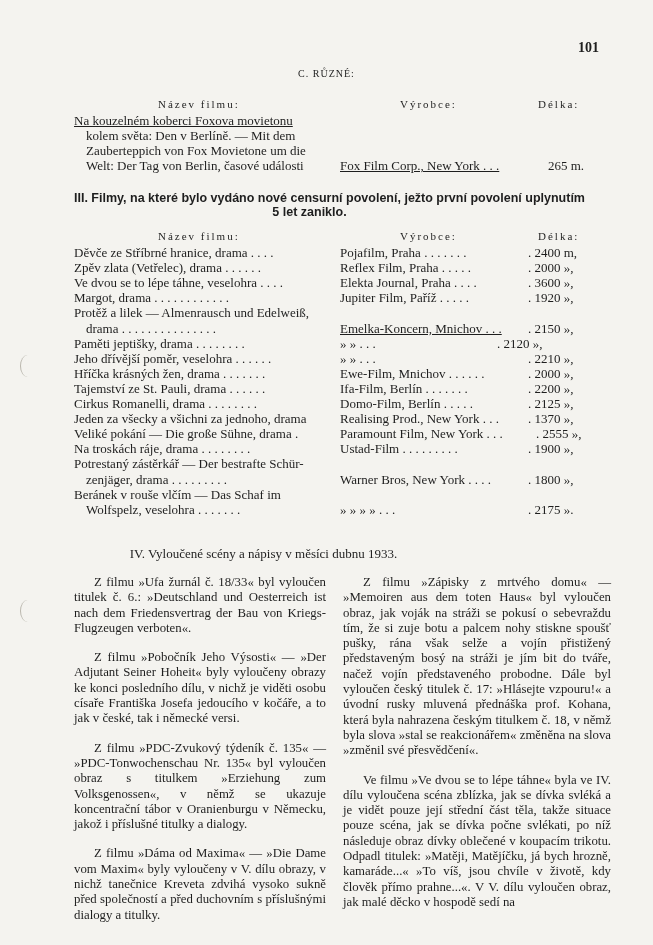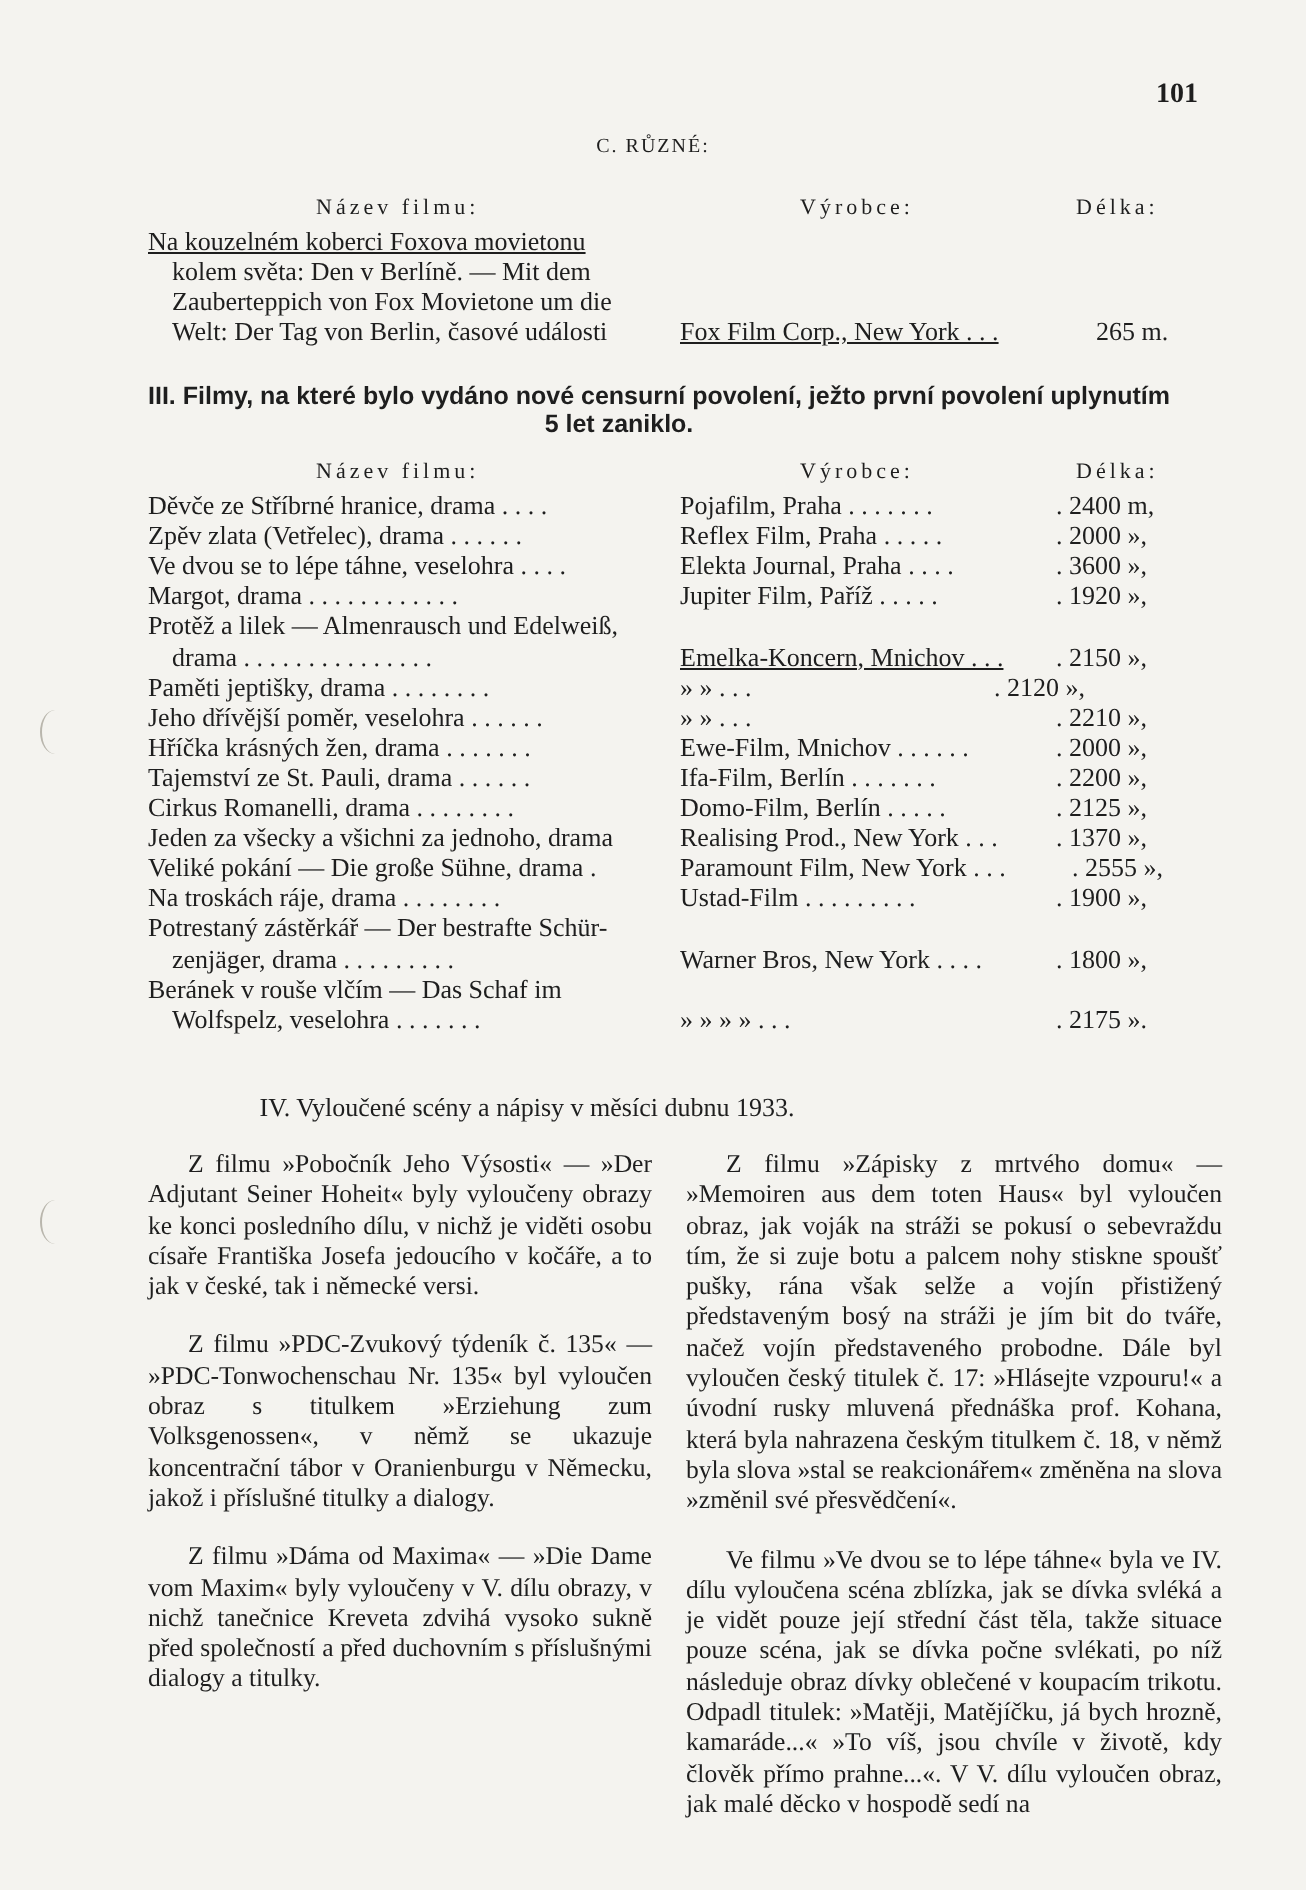--- a/index.html
+++ b/index.html
@@ -96,20 +96,21 @@
     <div class="abs row" style="left: 340px; top: 486.6px;"></div>
     <div class="abs row" style="left: 528px; top: 486.6px;"></div>
     <div class="abs row" style="left: 86px; top: 501.7px;">Wolfspelz, veselohra . . . . . . .</div>
     <div class="abs row" style="left: 340px; top: 501.7px;">» » » » . . .</div>
     <div class="abs row" style="left: 528px; top: 501.7px;">. 2175 ».</div>
   </div>
 
 <div class="abs sec-title" style="left:0;width:527px;text-align:center;top:546px;font-weight:normal;font-family:'Liberation Serif',serif;font-size:13px;">IV. Vyloučené scény a nápisy v měsíci dubnu 1933.</div>
 
 <div class="abs col" style="left:74px;top:575px;width:252px;">
+  <p>Z filmu »Ufa žurnál č. 18/33« byl vyloučen titulek č. 6.: »Deutschland und Oesterreich ist nach dem Friedensvertrag der Bau von Kriegs-Flugzeugen verboten«.</p>
   <p>Z filmu »Pobočník Jeho Výsosti« — »Der Adjutant Seiner Hoheit« byly vyloučeny obrazy ke konci posledního dílu, v nichž je viděti osobu císaře Františka Josefa jedoucího v kočáře, a to jak v české, tak i německé versi.</p>
   <p>Z filmu »PDC-Zvukový týdeník č. 135« — »PDC-Tonwochenschau Nr. 135« byl vyloučen obraz s titulkem »Erziehung zum Volksgenossen«, v němž se ukazuje koncentrační tábor v Oranienburgu v Německu, jakož i příslušné titulky a dialogy.</p>
   <p>Z filmu »Dáma od Maxima« — »Die Dame vom Maxim« byly vyloučeny v V. dílu obrazy, v nichž tanečnice Kreveta zdvihá vysoko sukně před společností a před duchovním s příslušnými dialogy a titulky.</p>
 </div>
 <div class="abs col" style="left:343px;top:575px;width:268px;">
   <p>Z filmu »Zápisky z mrtvého domu« — »Memoiren aus dem toten Haus« byl vyloučen obraz, jak voják na stráži se pokusí o sebevraždu tím, že si zuje botu a palcem nohy stiskne spoušť pušky, rána však selže a vojín přistižený představeným bosý na stráži je jím bit do tváře, načež vojín představeného probodne. Dále byl vyloučen český titulek č. 17: »Hlásejte vzpouru!« a úvodní rusky mluvená přednáška prof. Kohana, která byla nahrazena českým titulkem č. 18, v němž byla slova »stal se reakcionářem« změněna na slova »změnil své přesvědčení«.</p>
   <p>Ve filmu »Ve dvou se to lépe táhne« byla ve IV. dílu vyloučena scéna zblízka, jak se dívka svléká a je vidět pouze její střední část těla, takže situace pouze scéna, jak se dívka počne svlékati, po níž následuje obraz dívky oblečené v koupacím trikotu. Odpadl titulek: »Matěji, Matějíčku, já bych hrozně, kamaráde...« »To víš, jsou chvíle v životě, kdy člověk přímo prahne...«. V V. dílu vyloučen obraz, jak malé děcko v hospodě sedí na</p>
 </div>
 
 <div class="abs hole" style="left:20px;top:355px;"></div>

